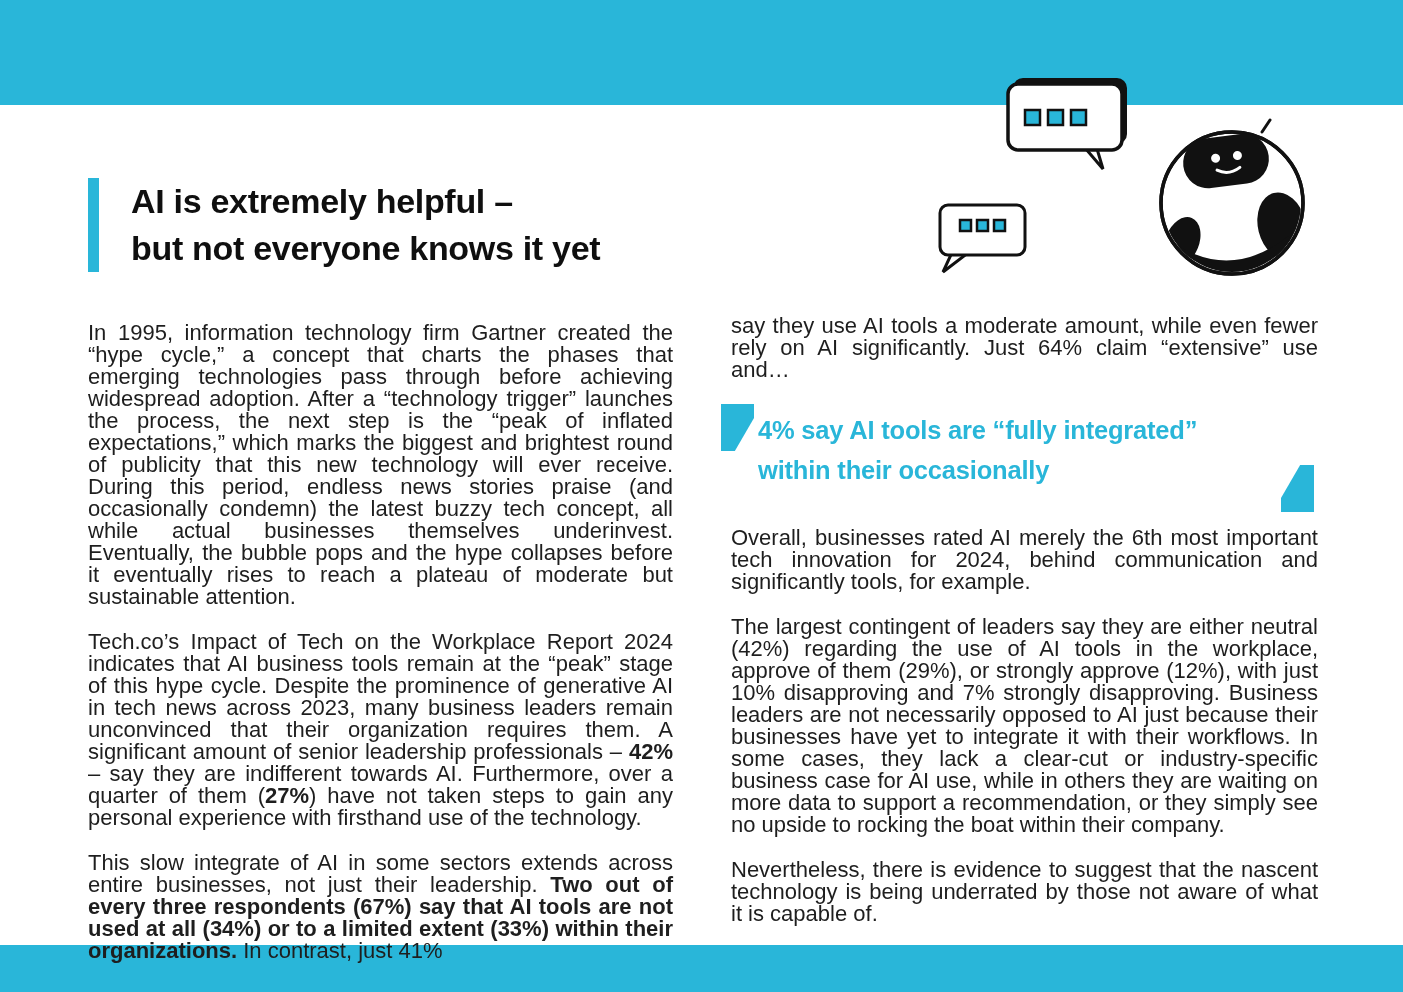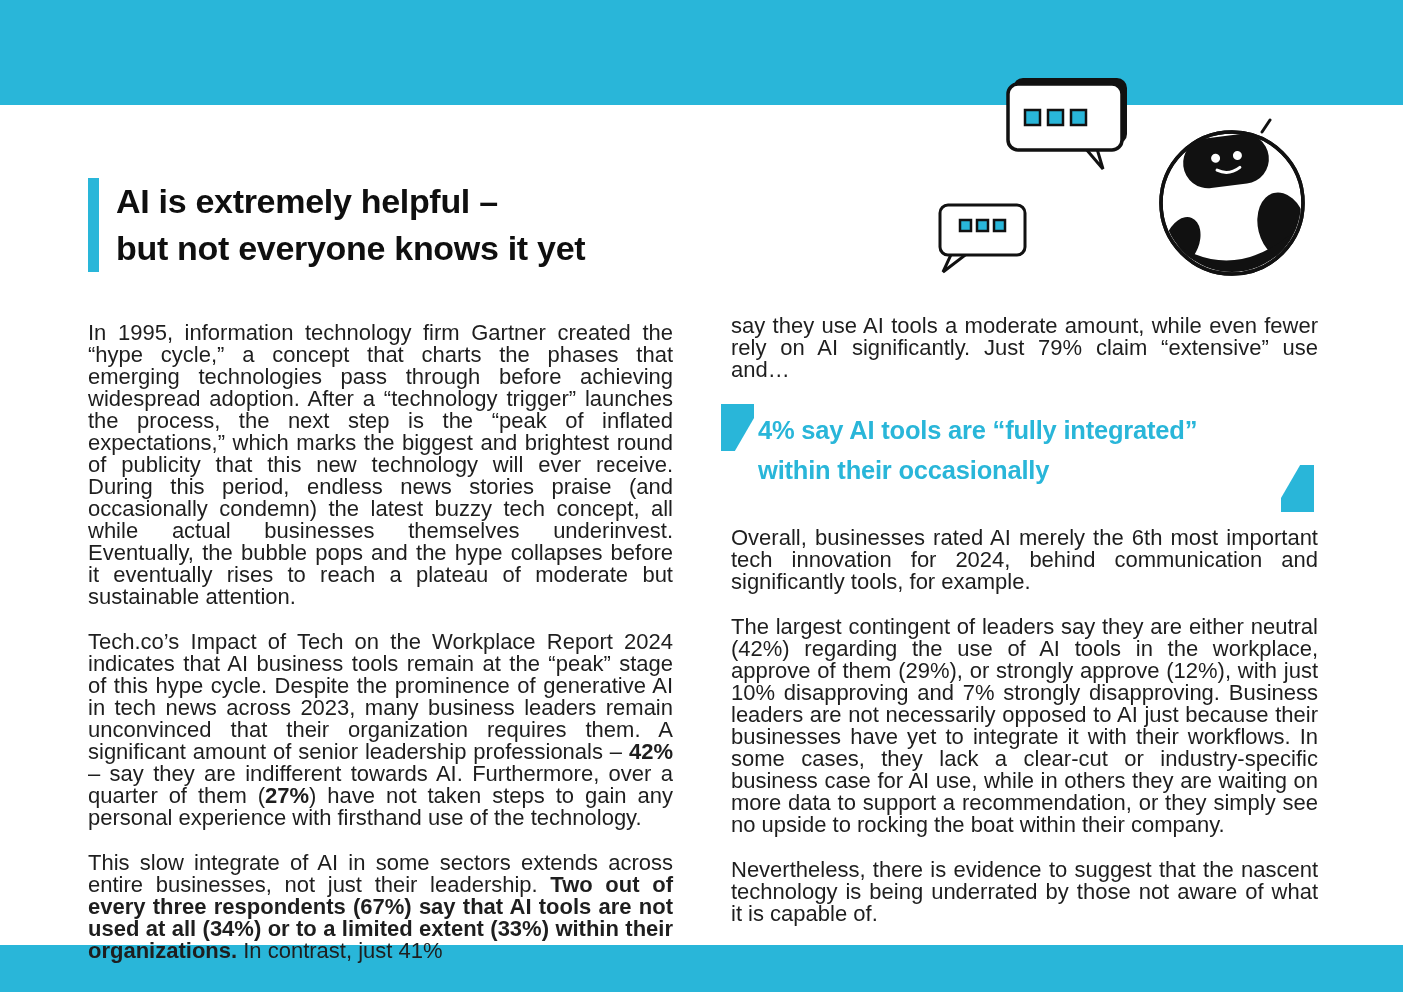--- a/index.html
+++ b/index.html
@@ -7,21 +7,21 @@
   html,body { width:1403px; height:992px; }
   body { font-family:"Liberation Sans", sans-serif; background:#ffffff; position:relative; }
   .page { position:relative; width:1403px; height:992px; background:#fff; overflow:hidden; }
 
   .top-bar { position:absolute; top:0; left:0; width:100%; height:105px; background:var(--accent); z-index:1; }
   .bottom-bar { position:absolute; bottom:0; left:0; width:100%; height:47px; background:var(--accent); z-index:1; }
 
   .col-left  { position:absolute; left:88px;  top:178px; width:585px; z-index:2; }
   .col-right { position:absolute; left:731px; top:315px; width:587px; z-index:2; }
 
-  .heading-block { display:flex; gap:17px; margin-bottom:50px; }
+  .heading-block { display:flex; gap:32px; margin-bottom:50px; }
   .heading-bar { flex:0 0 11px; width:11px; background:var(--accent); }
   .page-title { font-size:34px; font-weight:700; line-height:47px; color:#0f0f0f; letter-spacing:-0.3px; }
 
   .body-text { font-size:22px; line-height:22px; text-align:justify; color:var(--ink); margin-bottom:23px; }
   .body-text span.b { font-weight:700; }
 
   .callout { position:relative; margin:3px 0 27px 0; padding:6px 34px 10px 27px; }
   .callout-heading { color:var(--accent); font-size:25.5px; font-weight:700; line-height:40px; letter-spacing:-0.2px; }
   .corner { position:absolute; width:33px; height:47px; background:var(--accent);
             clip-path:polygon(0 0,100% 0,100% 30%,42% 100%,0 100%); }
@@ -45,21 +45,21 @@
         <span>AI is extremely helpful –</span><br>
         <span>but not everyone knows it yet</span>
       </h1>
     </div>
     <p class="body-text"><span>In 1995, information technology firm Gartner created the “hype cycle,” a concept that charts the phases that emerging technologies pass through before achieving widespread adoption. After a “technology trigger” launches the process, the next step is the “peak of inflated expectations,” which marks the biggest and brightest round of publicity that this new technology will ever receive. During this period, endless news stories praise (and occasionally condemn) the latest buzzy tech concept, all while actual businesses themselves underinvest. Eventually, the bubble pops and the hype collapses before it eventually rises to reach a plateau of moderate but sustainable attention.</span></p>
     <p class="body-text"><span>Tech.co’s Impact of Tech on the Workplace Report 2024 indicates that AI business tools remain at the “peak” stage of this hype cycle. Despite the prominence of generative AI in tech news across 2023, many business leaders remain unconvinced that their organization requires them. A significant amount of senior leadership professionals – </span><span class="b">42%</span><span> – say they are indifferent towards AI. Furthermore, over a quarter of them (</span><span class="b">27%</span><span>) have not taken steps to gain any personal experience with firsthand use of the technology.</span></p>
     <p class="body-text"><span>This slow integrate of AI in some sectors extends across entire businesses, not just their leadership. </span><span class="b">Two out of every three respondents (67%) say that AI tools are not used at all (34%) or to a limited extent (33%) within their organizations.</span><span> In contrast, just 41%</span></p>
   </main>
 
   <section class="col-right">
-    <p class="body-text"><span>say they use AI tools a moderate amount, while even fewer rely on AI significantly. Just 79% claim “extensive” use and…</span></p>
+    <p class="body-text"><span>say they use AI tools a moderate amount, while even fewer rely on AI significantly. Just 64% claim “extensive” use and…</span></p>
 
     <div class="callout">
       <div class="corner corner-tl"></div>
       <h2 class="callout-heading">
         <span>4% say AI tools are “fully integrated”</span><br>
         <span>within their occasionally</span>
       </h2>
       <div class="corner corner-br"></div>
     </div>
 

